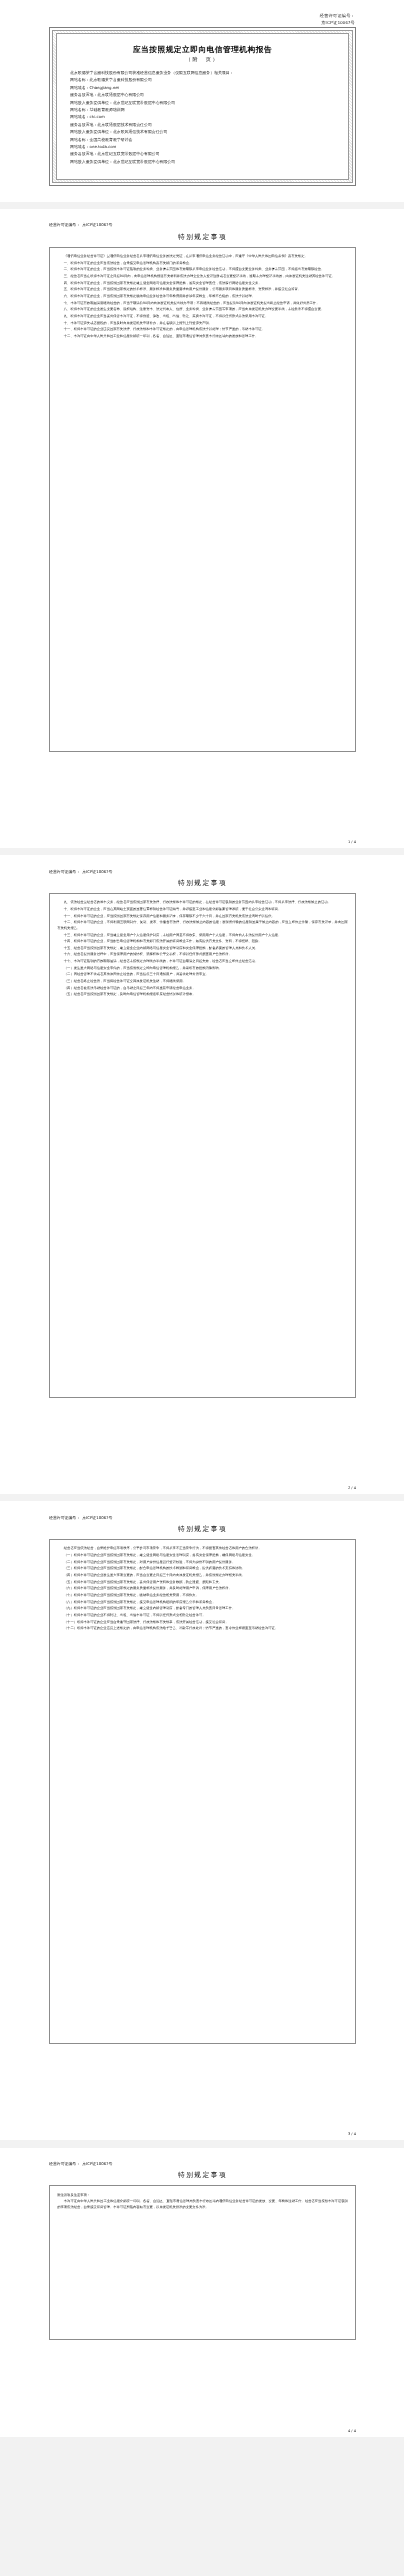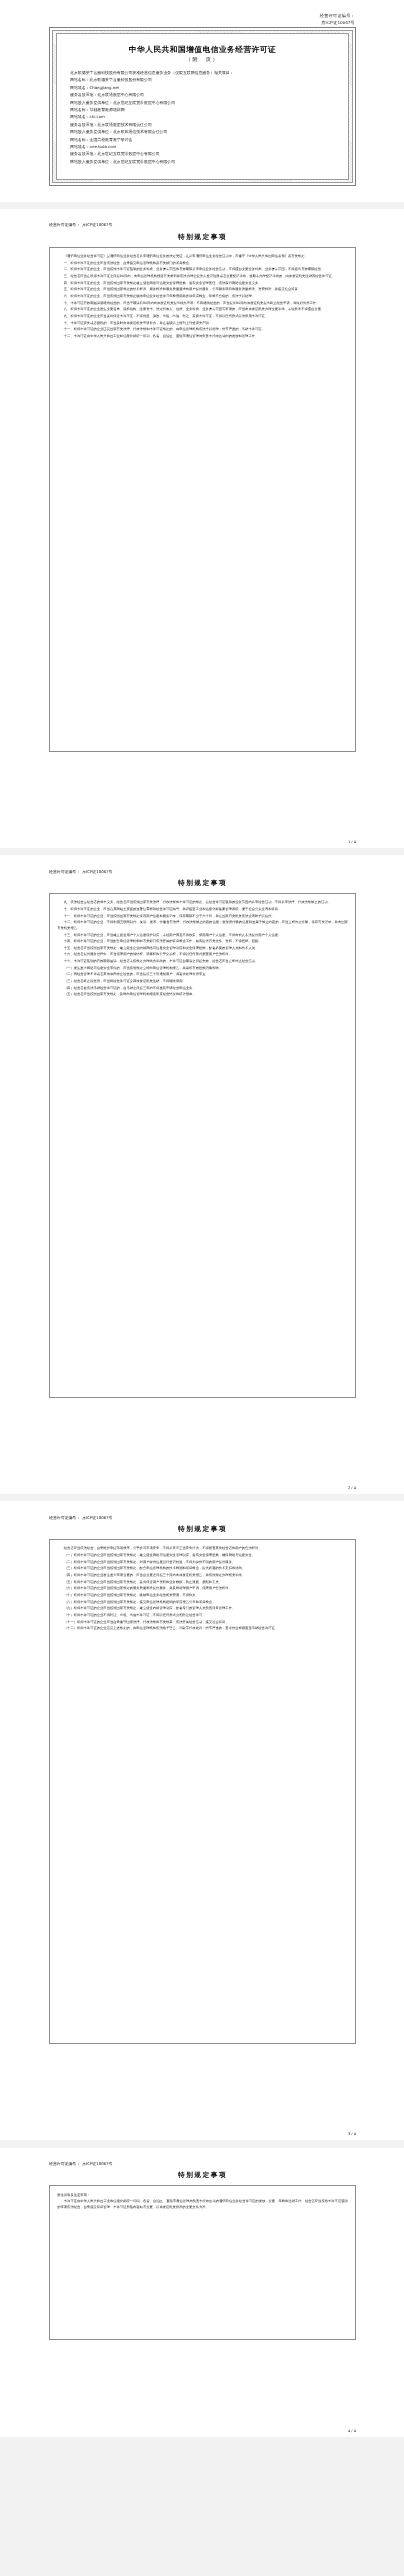--- a/index.html
+++ b/index.html
@@ -87,21 +87,21 @@
     font-size: 3.9px;
     color: #111;
     margin-bottom: 5.2px;
     font-family: "DejaVu Sans", sans-serif;
   }
   .doc-head .lbl { }
   .doc-head .val { margin-left: 2.1px; }
   .doc-title {
     text-align: center;
     font-size: 6.7px;
-    font-weight: bold;
+    font-weight: normal;
     letter-spacing: 1.5px;
     color: #0a0a0a;
     margin: 0 0 5.2px 0;
     font-family: "DejaVu Sans", sans-serif;
   }
   .doc-box {
     border: 0.5px solid #8c8c8c;
     padding: 6.2px 7.2px 7.2px 7.2px;
     min-height: 505px;
     box-sizing: border-box;
@@ -131,21 +131,21 @@
 
 <div class="page" style="padding-bottom:15.5px;">
   <div class="cert-head">
     <div class="line1">经营许可证编号：</div>
     <div class="line2">京ICP证10067号</div>
   </div>
 
   <div class="cert-frame">
     <div class="cert-frame-inner">
       <div class="cert-frame-inner2">
-        <div class="cert-title">中华人民共和国增值电信业务经营许可证</div>
+        <div class="cert-title">应当按照规定立即向电信管理机构报告</div>
         <div class="cert-subtitle">（附　页）</div>
         <div class="cert-rows">
           <div class="cert-row">
             <span class="lbl">北京歌德莱学音服科技股份有限公司获准经营信息服务业务（仅限互联网信息服务）相关项目：</span><span class="val"></span>
           </div>
           <div class="cert-row">
             <span class="lbl">网站名称：</span><span class="val">北京歌德莱学音服科技股份有限公司</span>
           </div>
           <div class="cert-row">
             <span class="lbl">网站域名：</span><span class="val">Changjiang.net</span>

